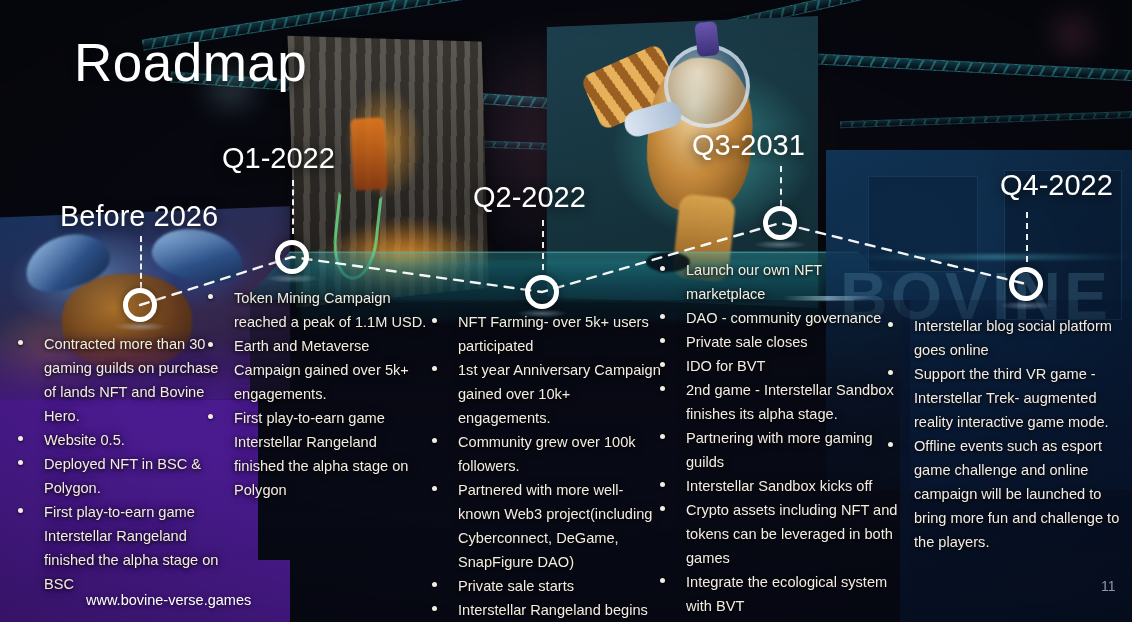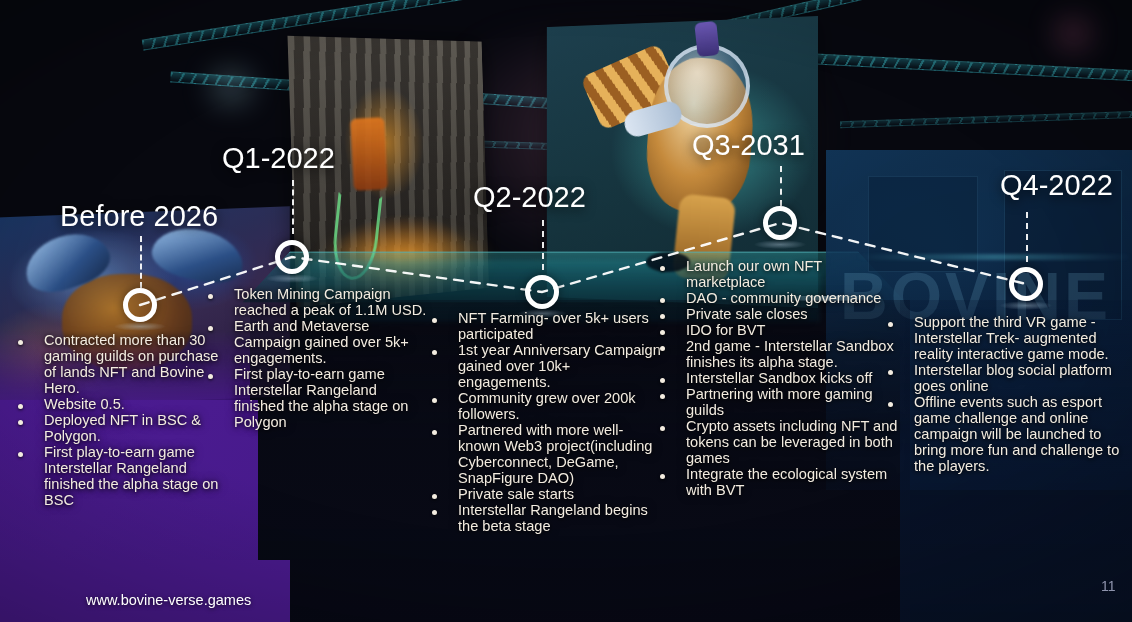--- a/index.html
+++ b/index.html
@@ -163,21 +163,21 @@
   .stem{position:absolute;width:0;border-left:2px dashed rgba(255,255,255,.92);}
   .node{position:absolute;width:34px;height:34px;border-radius:50%;
     border:5px solid #fff;box-shadow:0 0 10px rgba(0,0,0,.45);background:transparent;}
   .node-sh{position:absolute;width:52px;height:9px;border-radius:50%;
     background:radial-gradient(ellipse,rgba(200,225,245,.40),rgba(200,225,245,0) 72%);}
 
   
   .col{position:absolute;}
   .col ul{list-style:none;margin:0;padding:0;}
   .col li{position:relative;padding-left:34px;margin-bottom:0;
-    color:#f3ece0;font-size:14.6px;line-height:16px;
+    color:#f3ece0;font-size:14.6px;line-height:24px;
     text-shadow:0 1px 4px rgba(0,0,0,.92), 0 0 10px rgba(0,0,0,.6);}
   .col li:before{content:"";position:absolute;left:8px;top:8px;
     width:5px;height:5px;border-radius:50%;background:#f3ece0;
     box-shadow:0 1px 3px rgba(0,0,0,.8);}
   .c1{left:10px;top:332px;width:214px;}
   .c2{left:200px;top:286px;width:228px;}
   .c3{left:424px;top:310px;width:240px;}
   .c4{left:652px;top:258px;width:252px;}
   .c5{left:880px;top:314px;width:248px;}
 
@@ -238,20 +238,21 @@
     <div class="barline"></div>
 
     <div class="dk-mid"></div>
     <div class="dk-right"></div>
     <div class="violet-soft"></div>
     <div class="violet"></div>
     <div class="violet-b"></div>
     <div class="vignette"></div>
   </div>
 
+  <div class="title">Roadmap</div>
 
   <div class="tl">
     <svg id="connector-svg" width="1132" height="622" style="position:absolute;left:0;top:0;">
       <polyline id="connector-path" fill="none" stroke="#ffffff" stroke-width="2.4" stroke-dasharray="9 8" stroke-linecap="round" opacity="0.95" points="140,305 292,257 542,292 780,223 1026,284"></polyline>
     </svg>
     <div id="milestone-layer">
         <div class="q-label" style="left: 60px; top: 200px;">Before 2026</div>
         <div class="stem" style="left: 140px; top: 236px; height: 52px;"></div>
         <div class="node-sh" style="left: 114px; top: 322px;"></div>
         <div class="node" style="left: 123px; top: 288px;"></div>
@@ -286,43 +287,43 @@
       <ul>
         <li>Token Mining Campaign reached a peak of 1.1M USD.</li>
         <li>Earth and Metaverse Campaign gained over 5k+ engagements.</li>
         <li>First play-to-earn game Interstellar Rangeland finished the alpha stage on Polygon</li>
       </ul>
     </div>
   <div class="col c3">
       <ul>
         <li>NFT Farming- over 5k+ users participated</li>
         <li>1st year Anniversary Campaign gained over 10k+ engagements.</li>
-        <li>Community grew over 200k followers.</li>
+        <li>Community grew over 100k followers.</li>
         <li>Partnered with more well-known Web3 project(including Cyberconnect, DeGame, SnapFigure DAO)</li>
         <li>Private sale starts</li>
         <li>Interstellar Rangeland begins the beta stage</li>
       </ul>
     </div>
   <div class="col c4">
       <ul>
         <li>Launch our own NFT marketplace</li>
         <li>DAO - community governance</li>
         <li>Private sale closes</li>
         <li>IDO for BVT</li>
         <li>2nd game - Interstellar Sandbox finishes its alpha stage.</li>
+        <li>Partnering with more gaming guilds</li>
         <li>Interstellar Sandbox kicks off</li>
-        <li>Partnering with more gaming guilds</li>
         <li>Crypto assets including NFT and tokens can be leveraged in both games</li>
         <li>Integrate the ecological system with BVT</li>
       </ul>
     </div>
   <div class="col c5">
       <ul>
+        <li>Interstellar blog social platform goes online</li>
         <li>Support the third VR game - Interstellar Trek- augmented reality interactive game mode.</li>
-        <li>Interstellar blog social platform goes online</li>
         <li>Offline events such as esport game challenge and online campaign will be launched to bring more fun and challenge to the players.</li>
       </ul>
     </div>
 
   <div class="site">www.bovine-verse.games</div>
   <div class="pageno">11</div>
 
 </div>
 
 </body></html>

